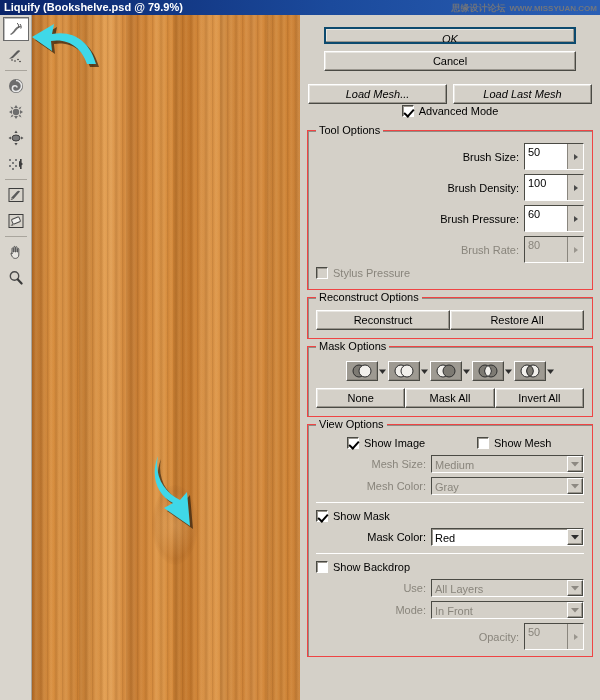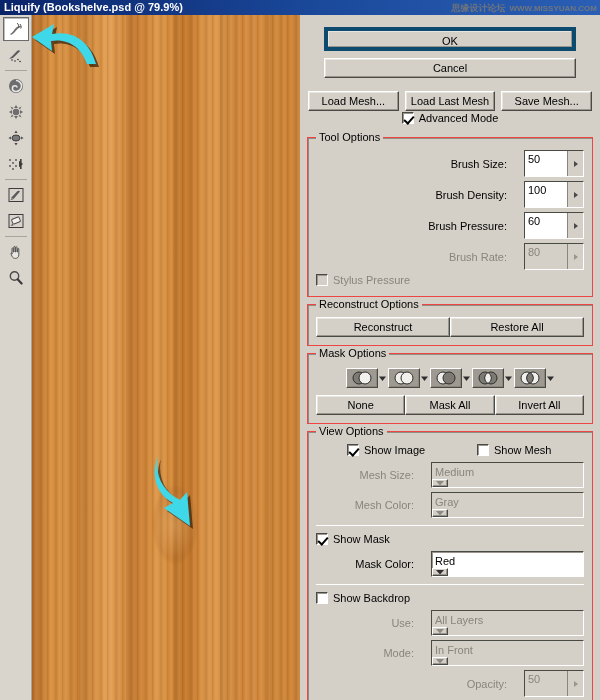--- a/index.html
+++ b/index.html
@@ -84,32 +84,32 @@
   
   .btn{
     background:#d4d0c8; color:#000;
     border:1px solid; border-color:#fff #4a4a44 #4a4a44 #fff;
     box-shadow:inset -1px -1px 0 #9a968e, inset 1px 1px 0 #e8e6e1;
     font-family:"Liberation Sans", sans-serif; font-size:11px;
     height:20px; line-height:18px; text-align:center; cursor:default;
     padding:0 4px; white-space:nowrap; overflow:hidden;
   }
   .btn.default{
-    border:4px solid #0c4a6e;
+    border:2px solid #0c4a6e;
     box-shadow:inset -1px -1px 0 #9a968e, inset 1px 1px 0 #e8e6e1;
-    height:24px; line-height:20px; font-weight:normal;
+    height:17px; line-height:20px; font-weight:normal;font-style:italic;
   }
   .btn-row{ display:flex; margin-bottom:5px; }
   .btn-row > .btn{ flex:1; }
 
   .topbtns{ padding:6px 18px 0 18px; }
   .topbtns .btn{ width:100%; margin-bottom:7px; }
 
   .meshrow{ display:flex; gap:6px; padding:6px 2px 0 2px; }
-  .meshrow .btn{ flex:1; }
+  .meshrow .btn{ flex:1;font-style:italic; }
 
   
   .cb{ display:inline-flex; align-items:center; gap:5px; white-space:nowrap; }
   .cbbox{
     width:12px; height:12px; background:#fff;
     border:1px solid; border-color:#4a4a44 #fff #fff #4a4a44;
     box-shadow:inset 1px 1px 0 #9a968e;
     position:relative; flex:none;
   }
   .cbbox.off-dis{ background:#d4d0c8; }
@@ -127,45 +127,44 @@
     box-shadow:inset 1px 1px 0 #918d85;
     margin:7px 1px 0 1px; padding:12px 8px 8px 8px;
   }
   .group > .legend{
     position:absolute; top:-7px; left:8px; background:#d4d0c8;
     padding:0 3px; font-size:11px; color:#000;
   }
 
   
   .frow{ display:flex; align-items:center; justify-content:flex-end; margin-bottom:4px; }
-  .flabel{ text-align:right; padding-right:17px; white-space:nowrap; }
+  .flabel{ text-align:right; padding-right:5px; white-space:nowrap; }
   .flabel.dis{ color:#89857c; }
   .spinner{
     display:flex; width:60px; height:27px;
     border:1px solid; border-color:#4a4a44 #fff #fff #4a4a44;
     box-shadow:inset 1px 1px 0 #9a968e; background:#fff;
   }
   .spinner .val{
     flex:1; background:#fff; padding:1px 0 0 3px;
     font-size:11px; line-height:15px; color:#000; overflow:hidden;
   }
   .spinner .stepper{
     width:16px; background:#d4d0c8;
     border-left:1px solid #8a867e;
     display:flex; align-items:center; justify-content:center;
   }
   .spinner.dis{ background:#d4d0c8; }
   .spinner.dis .val{ background:#d4d0c8; color:#89857c; }
 
   
   .sel-wrap{
-    display:flex; width:153px; height:26px; background:#fff;
+    display:flex; width:153px; height:18px; background:#fff;
     border:1px solid; border-color:#4a4a44 #fff #fff #4a4a44;
     box-shadow:inset 1px 1px 0 #9a968e;
-    flex-direction:column;
   }
   .sel-wrap .v{ flex:1; padding:2px 0 0 3px; font-size:11px; line-height:14px; overflow:hidden; white-space:nowrap; }
   .sel-wrap .drop{
     width:16px; background:#d4d0c8;
     border:1px solid; border-color:#fff #4a4a44 #4a4a44 #fff;
     box-shadow:inset -1px -1px 0 #9a968e;
     display:flex; align-items:center; justify-content:center;
   }
   .sel-wrap.dis{ background:#d4d0c8; }
   .sel-wrap.dis .v{ background:#d4d0c8; color:#89857c; }
@@ -300,21 +299,20 @@
   <div class="panel">
 
     <div class="topbtns">
       <div class="btn default">OK</div>
       <div class="btn">Cancel</div>
     </div>
 
     <div class="meshrow">
       <div class="btn">Load Mesh...</div>
       <div class="btn">Load Last Mesh</div>
-      <div class="btn">Save Mesh...</div>
     </div>
 
     <div class="centerrow">
       <label class="cb">
         <span class="cbbox on"></span>
         <span>Advanced Mode</span>
       </label>
     </div>
 
     <div class="group">

